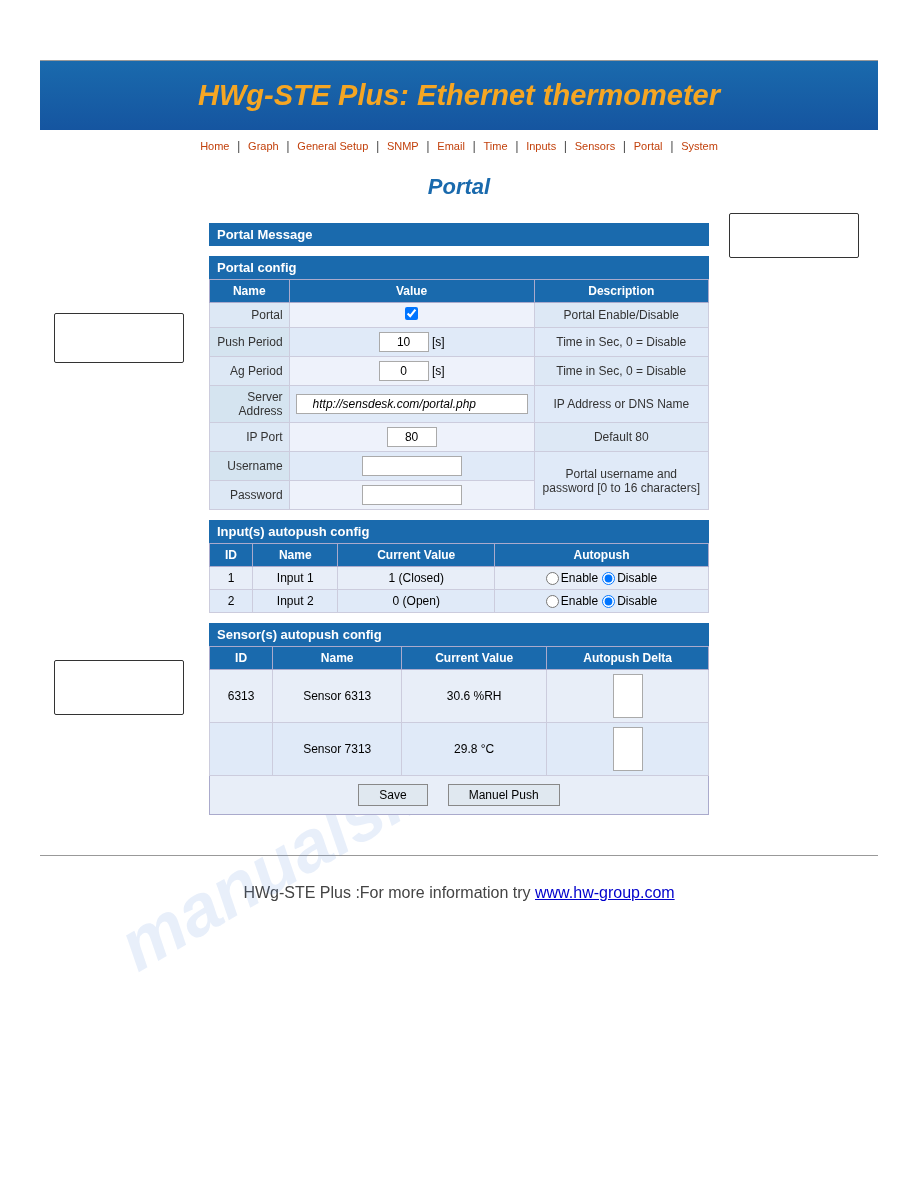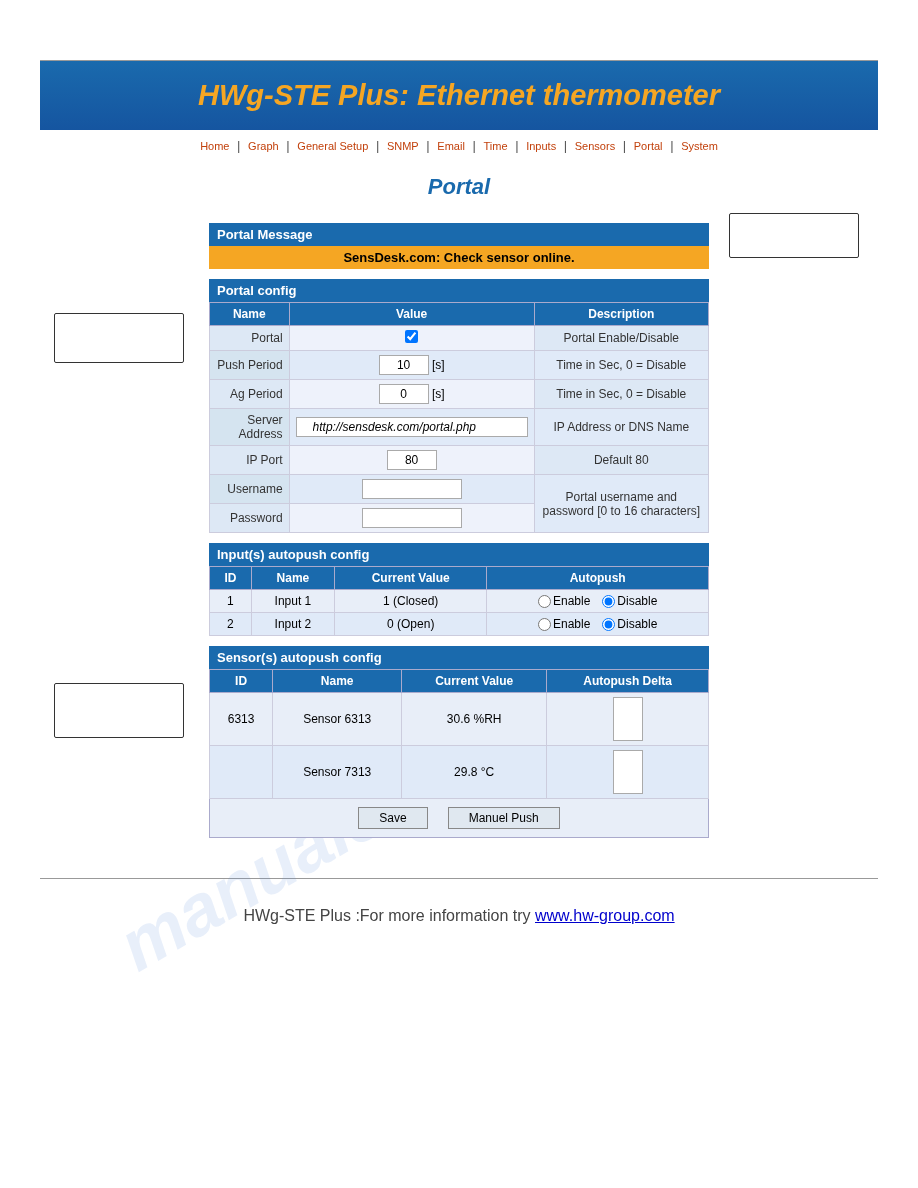--- a/index.html
+++ b/index.html
@@ -172,21 +172,21 @@
       padding: 14px;
       text-align: center;
       font-size: 12px;
     }
 
     
     .radio-group {
       display: flex;
       align-items: center;
       justify-content: center;
-      gap: 12px;
+      gap: 4px;
       font-size: 12px;
     }
     .radio-group label {
       display: flex;
       align-items: center;
       gap: 2px;
     }
 
     
     .buttons-row {
@@ -287,21 +287,20 @@
 
     <div class="main-content">
 
       <div class="annotation-box" style="position:absolute; top:-10px; right:-150px; width:130px; height:45px;"></div>
 
       <div class="annotation-box" style="position:absolute; top:90px; left:-155px; width:130px; height:50px;"></div>
 
       <div class="annotation-box" style="position:absolute; bottom:100px; left:-155px; width:130px; height:55px;"></div>
 
       <div class="section-header">Portal Message</div>
-      <div class="message-bar">SensDesk.com: Check sensor online.</div>
 
       <div class="spacer"></div>
 
       <div class="section-header">Portal config</div>
       <table class="config-table">
         <thead>
           <tr>
             <th>Name</th>
             <th>Value</th>
             <th>Description</th>

